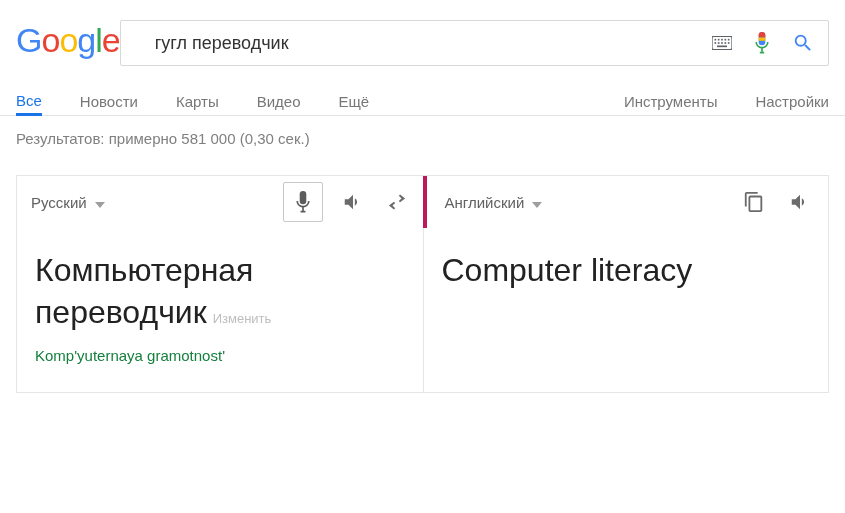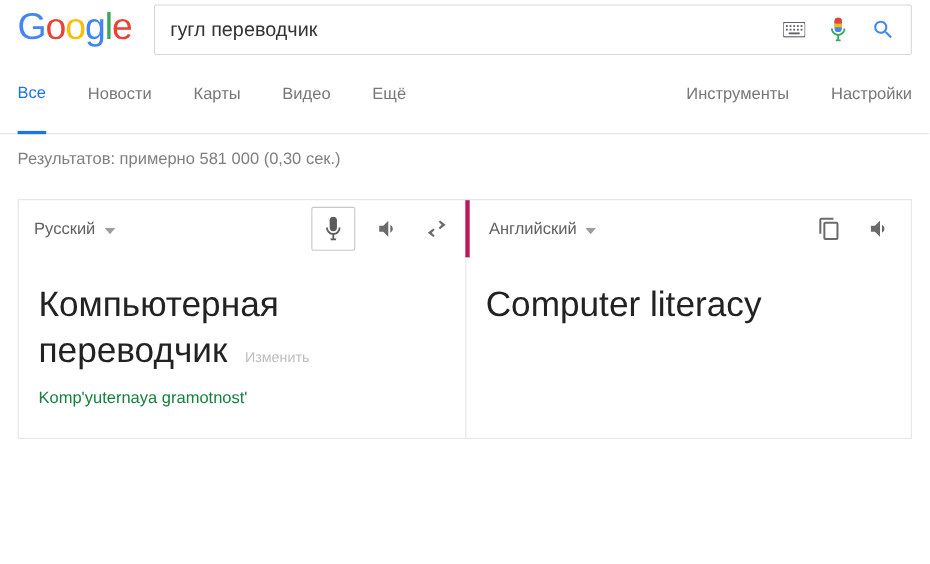--- a/index.html
+++ b/index.html
@@ -1,49 +1,49 @@
 <!DOCTYPE html>
 <html><head>
 <meta charset="utf-8">
 <style>
   * { box-sizing: border-box; margin: 0; padding: 0; }
   body { font-family: Arial, sans-serif; background: #fff; width: 845px; height: 513px; overflow: hidden; color: #212121; }
-  .header { display: flex; align-items: center; padding: 4px 16px 0 16px; gap: 20px; }
+  .header { display: flex; align-items: center; padding: 20px 16px 0 16px; }
   .logo { font-size: 34px; font-weight: 500; letter-spacing: -1px; margin-top:-6px; }
   .logo .g1 { color:#4285F4; }
   .logo .o1 { color:#EA4335; }
   .logo .o2 { color:#FBBC05; }
   .logo .g2 { color:#4285F4; }
   .logo .l  { color:#34A853; }
   .logo .e  { color:#EA4335; }
   .searchbox { flex:1; display:flex; align-items:center; border:1px solid #d8d8d8; border-radius:2px; height:46px; padding:0 14px; }
-  .searchbox input { flex:1; border:none; outline:none; font-size:18px; color:#333; background:transparent; }
+  .searchbox input { flex:1; border:none; outline:none; font-size:18px; color:#333; background:transparent;margin-left:20px; }
   .sb-icons { display:flex; align-items:center; gap:22px; }
   .kbd-icon svg, .sb-mic svg, .sb-mag svg { display:block; }
   .tabs { display:flex; align-items:center; gap:38px; padding: 26px 16px 0 16px; color:#777; font-size:15px; border-bottom:1px solid #e4e4e4; }
-  .tab { padding-bottom:26px; cursor:pointer; }
+  .tab { padding-bottom:4px; cursor:pointer; }
   .tab.active { color:#1a73e8; border-bottom:3px solid #1a73e8; margin-bottom:-1px; }
   .tabs .spacer { flex:1; }
   .stats { padding: 14px 16px 0 16px; color:#808080; font-size:15px; }
   .translate-card { margin: 28px 16px 0 16px; border:1px solid #e6e6e6; }
   .lang-row { display:flex; align-items:stretch; }
   .lang-left, .lang-right { display:flex; align-items:center; height:52px; }
   .lang-left { width:50%; padding:0 12px 0 14px; }
   .lang-right { width:50%; padding:0 14px 0 18px; border-left:4px solid #be185d; }
   .lang-select { display:flex; align-items:flex-start; gap:8px; color:#616161; font-size:15px; cursor:pointer; }
   .lang-select .caret { color:#9e9e9e; }
   .left-controls { margin-left:auto; display:flex; align-items:center; gap:16px; }
   .btn-iconbox { width:40px; height:40px; border:1px solid #c8c8c8; border-radius:2px; display:flex; align-items:center; justify-content:center; cursor:pointer; }
   .icon-plain { width:28px; height:28px; display:flex; align-items:center; justify-content:center; cursor:pointer; color:#6b6b6b; }
   .right-controls { margin-left:auto; display:flex; align-items:center; gap:18px; }
   .body-row { display:flex; }
   .body-left, .body-right { width:50%; padding:22px 18px 28px 18px; }
   .body-right { border-left:1px solid #e6e6e6; }
   .src-text { font-size:32px; color:#222; line-height:1.3; }
-  .edit-link { font-size:13px; color:#bdbdbd; margin-left:16px; vertical-align: baseline; cursor:pointer;}
+  .edit-link { font-size:13px; color:#bdbdbd; margin-left:6px; vertical-align: baseline; cursor:pointer;}
   .translit { font-size:15px; color:#15803d; margin-top:14px; }
   .trg-text { font-size:32px; color:#222; line-height:1.3; }
   svg { fill: currentColor; }
 </style>
 </head>
 <body>
 
 <div class="header">
   <div class="logo">
     <span class="g1">G</span><span class="o1">o</span><span class="o2">o</span><span class="g2">g</span><span class="l">l</span><span class="e">e</span>

